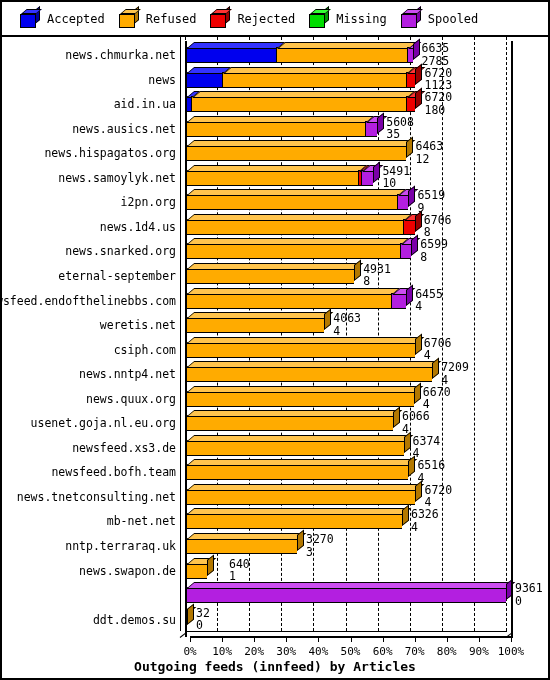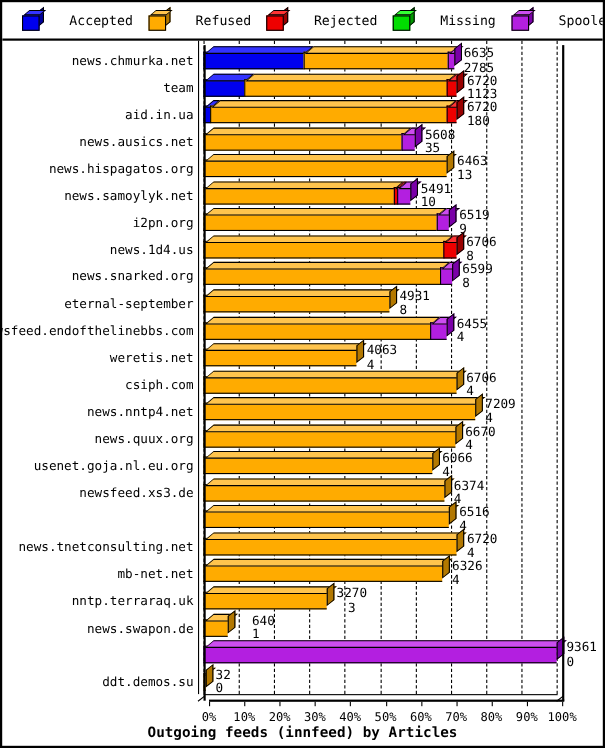--- a/index.html
+++ b/index.html
@@ -10,21 +10,21 @@
   #legend{position:absolute;left:0;top:0;width:546px;height:35px;border-bottom:2px solid #000;box-sizing:border-box;
           display:flex;align-items:center;}
   .legend-item{display:flex;align-items:center;margin-left:14px;}
   .legend-item:first-child{margin-left:18px;}
   .lg-cube{position:relative;width:20px;height:18px;margin-right:7px;}
   .lg-face{position:absolute;left:0;top:4px;width:16px;height:14px;border:1px solid #000;box-sizing:border-box;}
   .lg-side{position:absolute;left:15px;top:0px;width:5px;height:14px;border:1px solid #000;box-sizing:border-box;
            transform:skewY(-38deg);transform-origin:left bottom;}
   .lg-top{position:absolute;left:1px;top:-1px;width:15px;height:5px;border:1px solid #000;box-sizing:border-box;
           transform:skewX(-50deg);transform-origin:bottom left;}
-  .legend-item span.lbl{font-size:12px;color:#000;white-space:nowrap;margin-left:16px;}
+  .legend-item span.lbl{font-size:12px;color:#000;white-space:nowrap;}
 
   
   #plot{position:absolute;left:0;top:35px;width:546px;height:641px;}
   #ylabels{position:absolute;left:0;top:0;width:178px;height:600px;}
   .ylab{position:absolute;right:4px;font-size:11.5px;color:#000;white-space:nowrap;text-align:right;
         transform:translateY(-50%);}
 
   #axis-left{position:absolute;left:183px;top:4px;width:2px;height:596px;background:#000;}
   #axis-bottom{position:absolute;left:188px;top:599px;width:323px;height:2px;background:#000;}
   #axis-right{position:absolute;left:509px;top:4px;width:2px;height:596px;background:#000;}
@@ -95,36 +95,37 @@
           <div class="lg-top" style="background: rgb(204, 77, 240);"></div>
           <div class="lg-face" style="background: rgb(179, 31, 224);"></div>
         </div>
         <span class="lbl">Spooled</span>
       </div>
     </div>
 
   <div id="plot">
     <div id="ylabels">
         <div class="ylab" style="top: 18px;">news.chmurka.net</div>
-        <div class="ylab" style="top: 42.55px;">team</div>
+        <div class="ylab" style="top: 42.55px;">news</div>
         <div class="ylab" style="top: 67.1px;">aid.in.ua</div>
         <div class="ylab" style="top: 91.65px;">news.ausics.net</div>
         <div class="ylab" style="top: 116.2px;">news.hispagatos.org</div>
         <div class="ylab" style="top: 140.75px;">news.samoylyk.net</div>
         <div class="ylab" style="top: 165.3px;">i2pn.org</div>
         <div class="ylab" style="top: 189.85px;">news.1d4.us</div>
         <div class="ylab" style="top: 214.4px;">news.snarked.org</div>
         <div class="ylab" style="top: 238.95px;">eternal-september</div>
         <div class="ylab" style="top: 263.5px;">newsfeed.endofthelinebbs.com</div>
         <div class="ylab" style="top: 288.05px;">weretis.net</div>
         <div class="ylab" style="top: 312.6px;">csiph.com</div>
         <div class="ylab" style="top: 337.15px;">news.nntp4.net</div>
         <div class="ylab" style="top: 361.7px;">news.quux.org</div>
         <div class="ylab" style="top: 386.25px;">usenet.goja.nl.eu.org</div>
         <div class="ylab" style="top: 410.8px;">newsfeed.xs3.de</div>
+        <div class="ylab" style="top: 435.35px;">newsfeed.bofh.team</div>
         <div class="ylab" style="top: 459.9px;">news.tnetconsulting.net</div>
         <div class="ylab" style="top: 484.45px;">mb-net.net</div>
         <div class="ylab" style="top: 509px;">nntp.terraraq.uk</div>
         <div class="ylab" style="top: 533.55px;">news.swapon.de</div>
         <div class="ylab" style="top: 582.65px;">ddt.demos.su</div>
       </div>
     <div id="grid">
         <div class="gridline" style="left: 183px; top: 0px; height: 594px;"></div>
         <div class="tick" style="left: 188px; top: 601px;"></div>
         <div class="gridline" style="left: 215.1px; top: 0px; height: 594px;"></div>
@@ -220,21 +221,21 @@
         </div>
         <div class="row" style="top: 108.2px; left: 0px; width: 546px;">
           <div class="bar" style="left: 183px;">
             <div class="seg" style="width: 221.49px; background: rgb(255, 171, 0);">
               <div class="topface" style="width: 221.49px; background: rgb(255, 196, 77);"></div>
             </div>
             <div class="cap" style="left: 221.49px; top: -3px; height: 16px; background: rgb(179, 120, 0); transform: skewY(-38deg); transform-origin: left bottom;"></div>
           </div>
           <div class="vlabel" style="left: 413.49px; top: -4px;">
             <div>6463</div>
-            <div style="margin-top: 1px;">13</div>
+            <div style="margin-top: 1px;">12</div>
           </div>
         </div>
         <div class="row" style="top: 132.75px; left: 0px; width: 546px;">
           <div class="bar" style="left: 183px;">
             <div class="seg" style="width: 173.34px; background: rgb(255, 171, 0);">
               <div class="topface" style="width: 173.34px; background: rgb(255, 196, 77);"></div>
             </div>
             <div class="seg" style="width: 2.568px; background: rgb(238, 0, 0);">
               <div class="topface" style="width: 2.568px; background: rgb(255, 51, 51);"></div>
             </div>
@@ -421,21 +422,21 @@
             <div class="seg" style="width: 216.996px; background: rgb(255, 171, 0);">
               <div class="topface" style="width: 216.996px; background: rgb(255, 196, 77);"></div>
             </div>
             <div class="cap" style="left: 216.996px; top: -3px; height: 16px; background: rgb(179, 120, 0); transform: skewY(-38deg); transform-origin: left bottom;"></div>
           </div>
           <div class="vlabel" style="left: 408.996px; top: -4px;">
             <div>6326</div>
             <div style="margin-top: 1px;">4</div>
           </div>
         </div>
-        <div class="row" style="top: 501px; left: 0px; width: 444px; text-align: center;">
+        <div class="row" style="top: 501px; left: 0px; width: 444px;">
           <div class="bar" style="left: 183px;">
             <div class="seg" style="width: 112.029px; background: rgb(255, 171, 0);">
               <div class="topface" style="width: 112.029px; background: rgb(255, 196, 77);"></div>
             </div>
             <div class="cap" style="left: 112.029px; top: -3px; height: 16px; background: rgb(179, 120, 0); transform: skewY(-38deg); transform-origin: left bottom;"></div>
           </div>
           <div class="vlabel" style="left: 304.029px; top: -4px;">
             <div>3270</div>
             <div style="margin-top: 1px;">3</div>
           </div>

